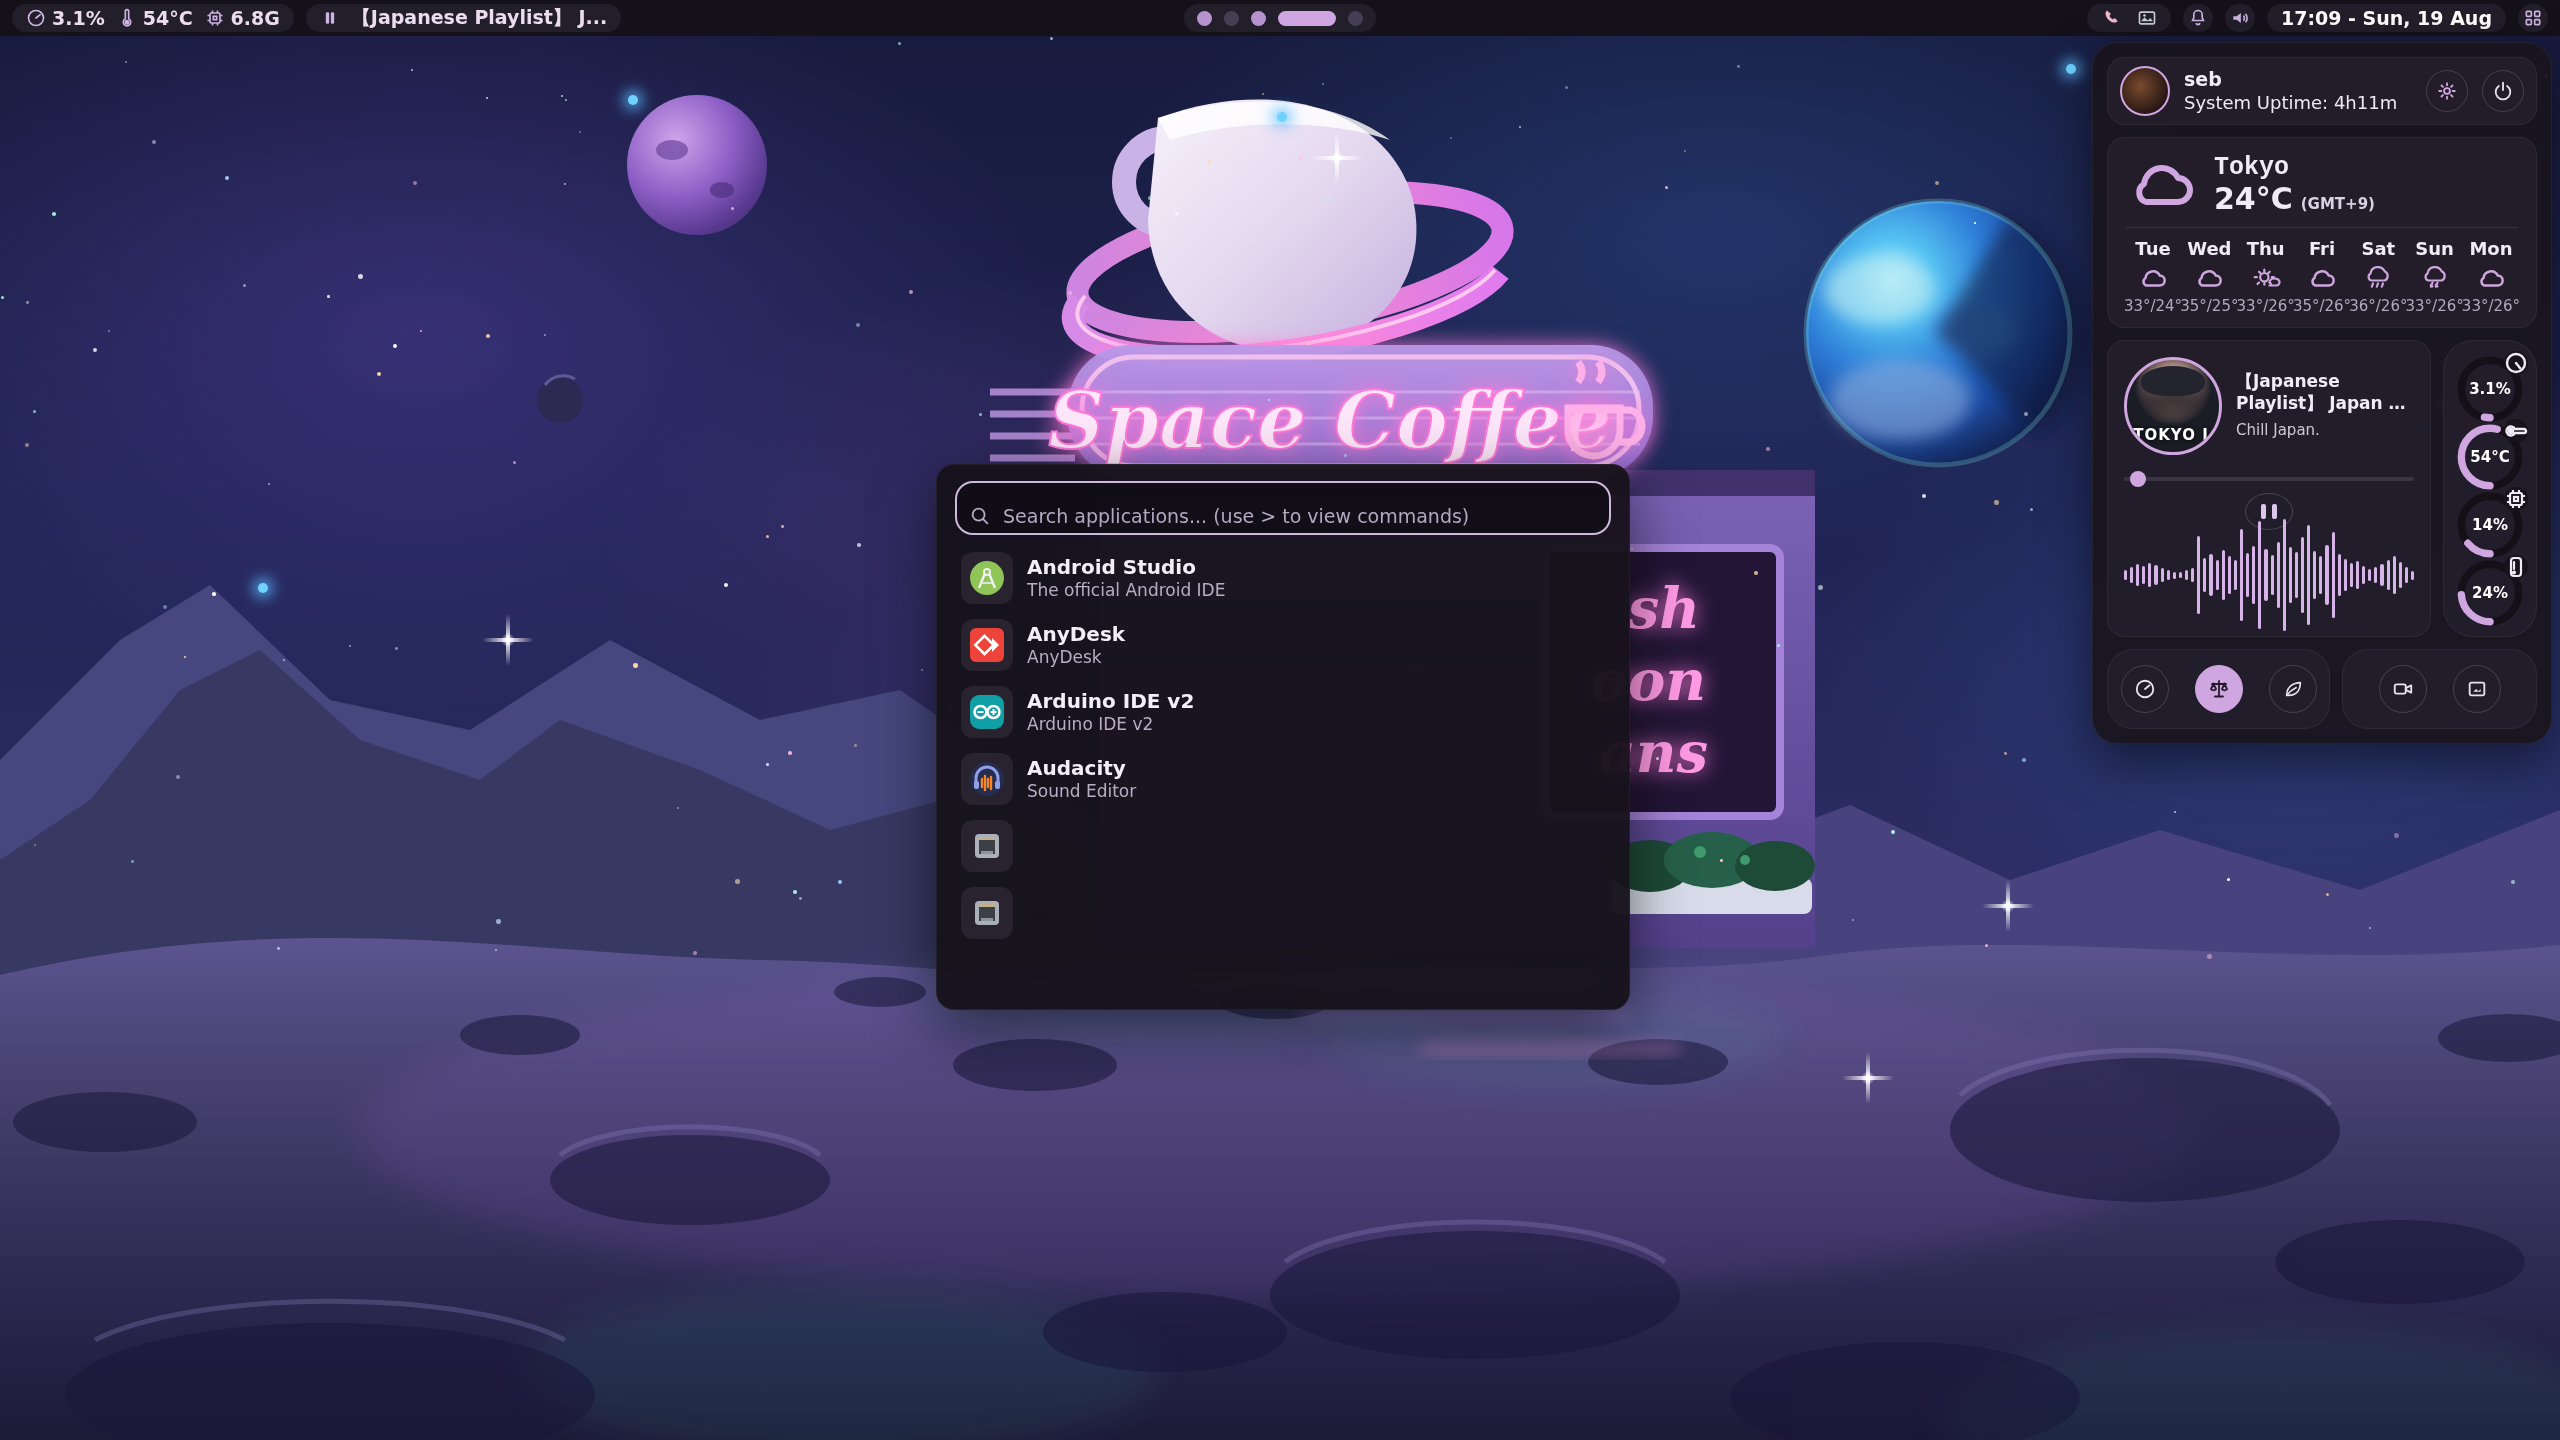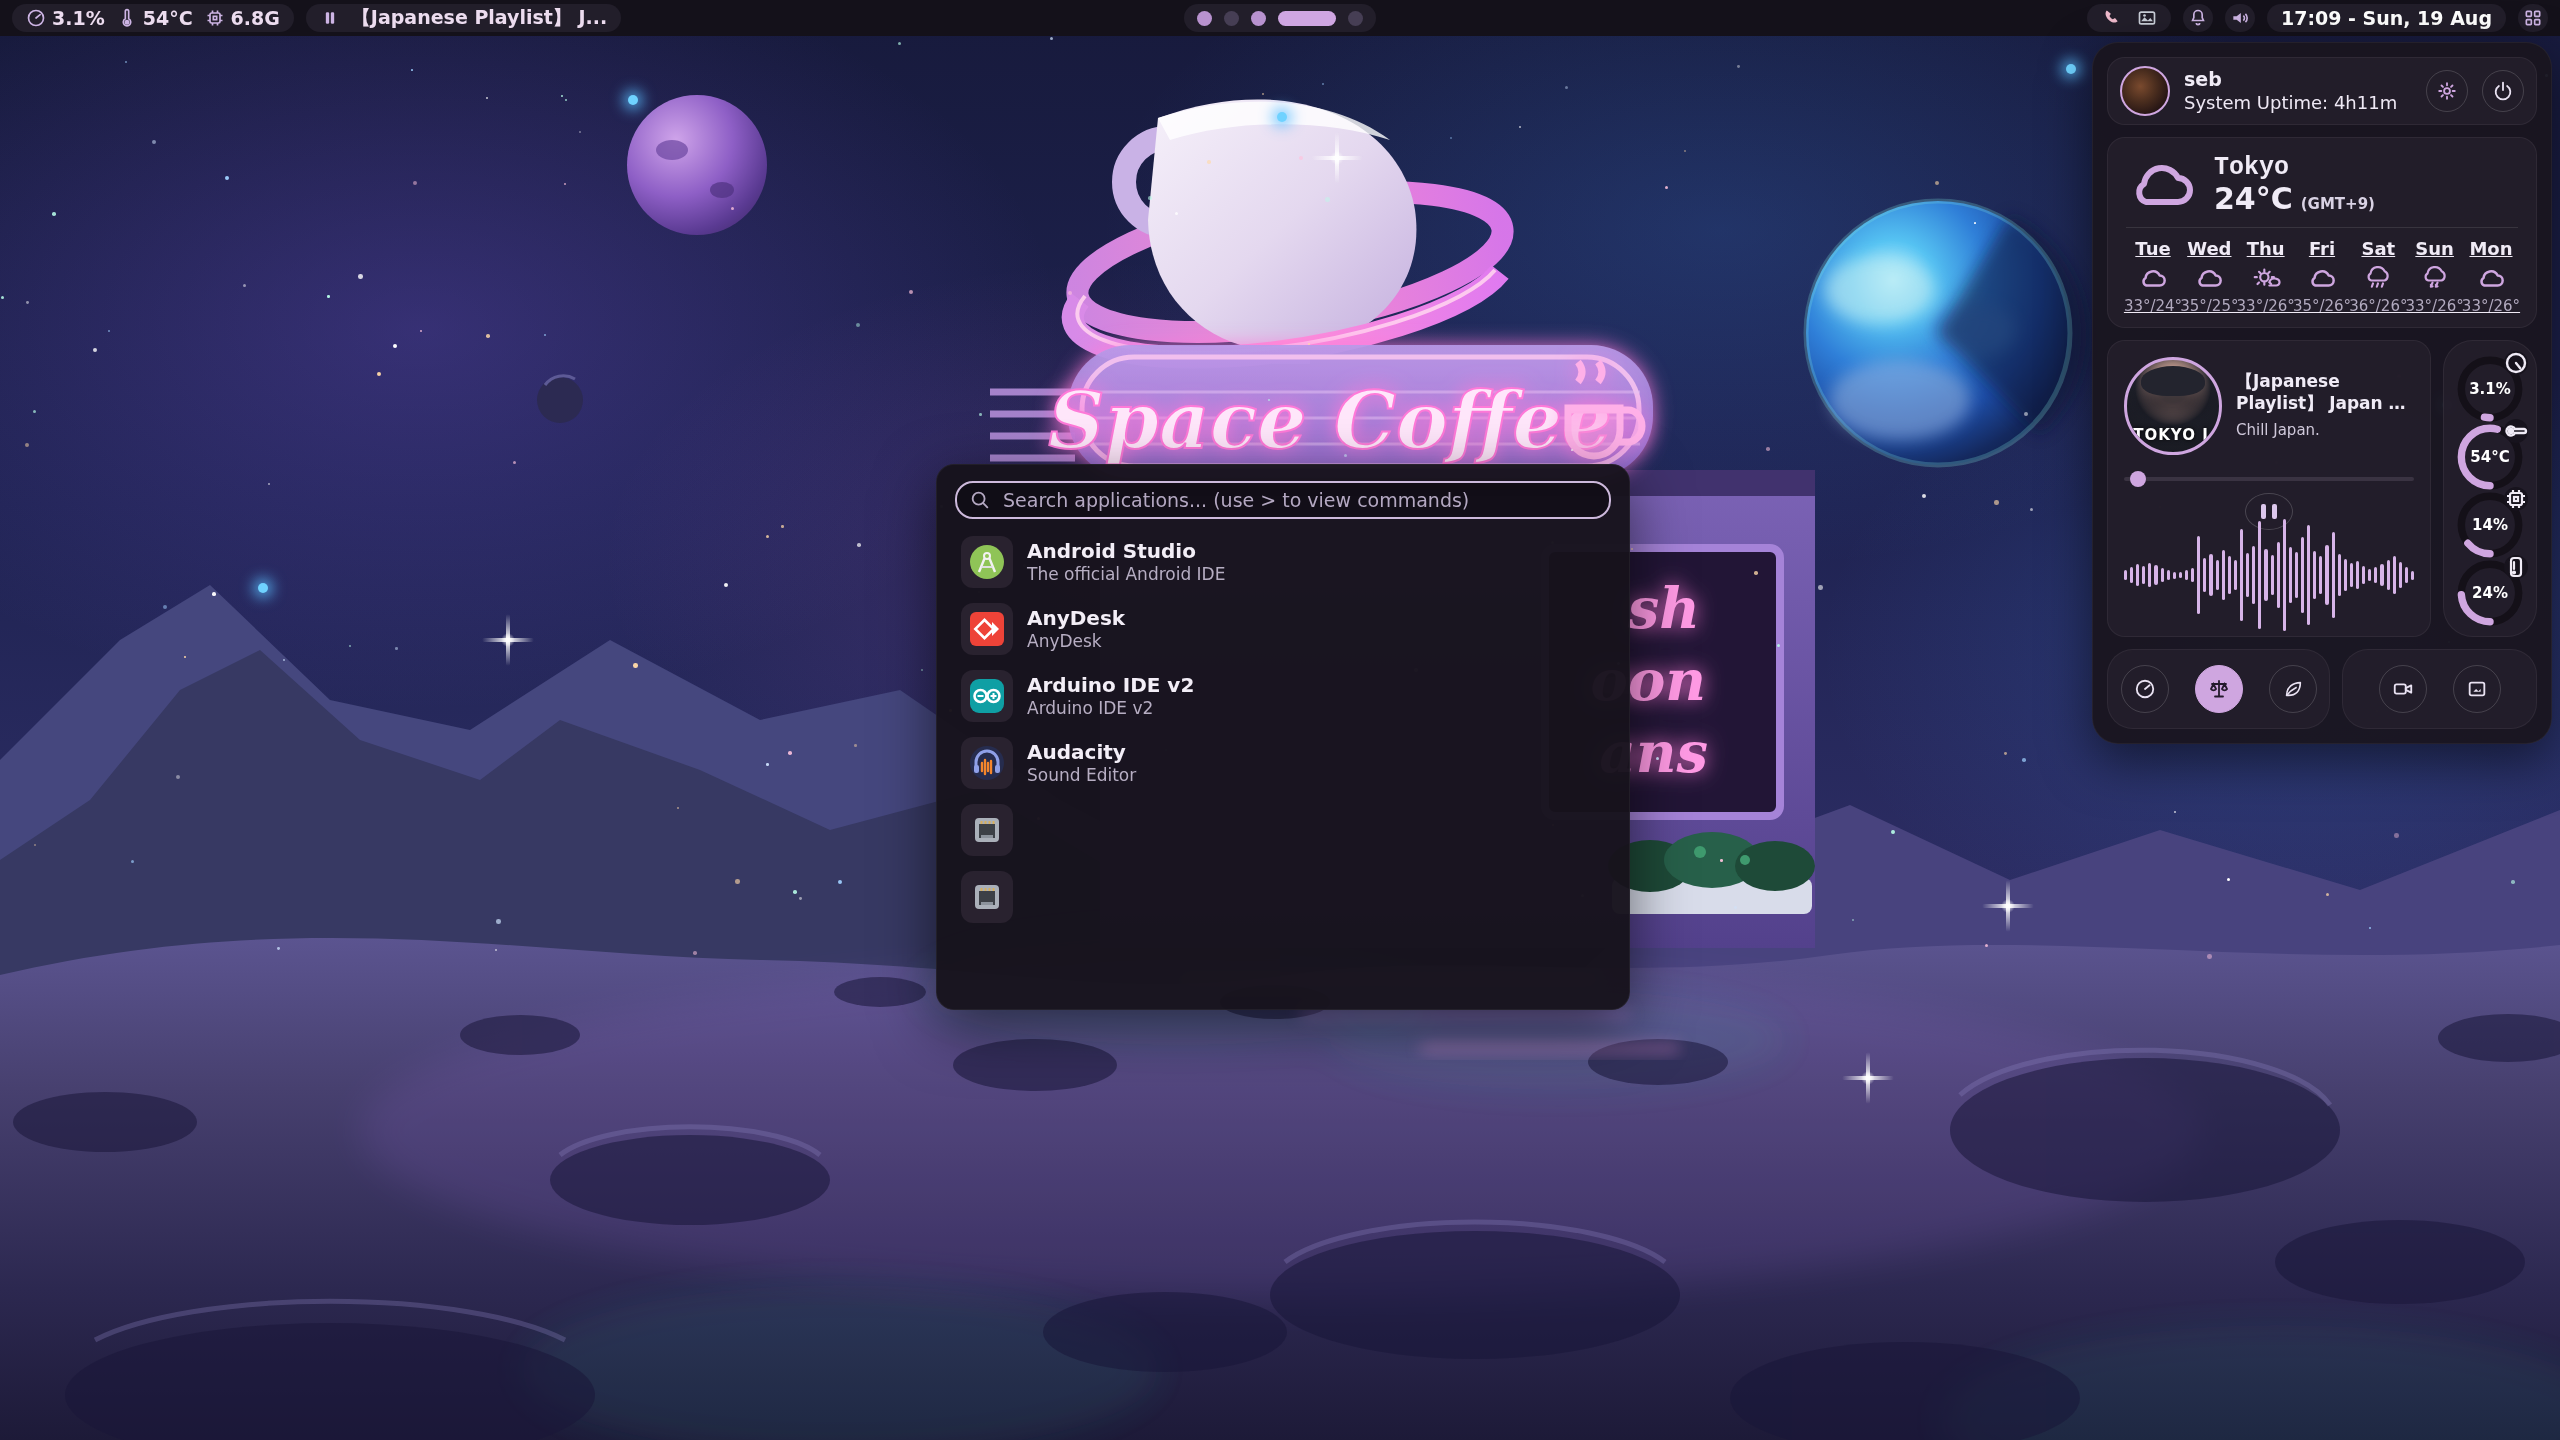--- a/index.html
+++ b/index.html
@@ -29,21 +29,21 @@
   #ws-pill{position:absolute;left:50%;top:4px;transform:translateX(-50%);display:flex;align-items:center;gap:12px;
      background:#221e2a;border-radius:16px;height:28px;padding:0 13px;}
   .ws-dot{width:15px;height:15px;border-radius:8px;background:#463e54;display:inline-block;}
   .ws-dot.occupied{background:#b892cf;}
   .ws-dot.active{width:58px;background:#cfa6e2;}
   
   #launcher{position:absolute;left:936px;top:464px;width:694px;height:546px;z-index:40;
      background:rgba(23,19,28,0.97);border:1px solid rgba(255,255,255,0.05);border-radius:18px;
      box-shadow:0 18px 60px rgba(0,0,0,.55);padding:16px 14px 14px;box-sizing:border-box;display:flex;flex-direction:column;}
   #search{display:flex;align-items:center;gap:10px;height:34px;border:2px solid #cdb9dc;border-radius:18px;
-     background:rgba(12,10,16,.55);padding:0 6px 0 12px;margin:0 4px 12px;}
+     background:rgba(12,10,16,.55);padding:16px 6px 0 12px;margin:0 4px 12px;}
   #search input{flex:1;background:transparent;border:0;outline:0;color:#e8e0f0;font-size:19px;
      font-family:"DejaVu Sans","Liberation Sans",sans-serif;}
   #search input::placeholder{color:#b4a8c2;}
   #app-list{display:flex;flex-direction:column;gap:5px;flex:1;}
   .app-row{display:flex;align-items:center;gap:14px;height:62px;border-radius:14px;padding:0 10px;}
   .app-row.selected{background:#c59dd3;}
   .app-tile{width:52px;height:52px;border-radius:12px;background:#29222f;display:flex;align-items:center;justify-content:center;flex:0 0 auto;}
   .app-texts{display:flex;flex-direction:column;justify-content:center;line-height:1.25;min-width:0;}
   .app-name{font-size:20px;font-weight:bold;color:#f3eef7;}
   .app-desc{font-size:17px;color:#b7aec3;}
@@ -62,21 +62,21 @@
   .user-uptime{font-size:18px;color:#efe9f5;}
   .round-btn{width:40px;height:40px;border-radius:50%;border:1.5px solid rgba(255,255,255,0.16);
      display:flex;align-items:center;justify-content:center;color:#cfa6e0;flex:0 0 auto;}
   .round-btn.power{color:#e9e2f2;}
   #weather-card{padding:16px 18px 12px;flex:0 0 auto;}
   .w-head{display:flex;align-items:center;gap:16px;}
   .w-city{font-size:25px;font-weight:bold;line-height:1.1;font-family:Liberation Mono, monospace;}
   .w-temp{font-size:30px;font-weight:bold;line-height:1.1;display:flex;align-items:baseline;gap:8px;}
   .w-tz{font-size:15px;font-weight:bold;color:#d9d2e4;}
   .w-div{height:1px;background:rgba(255,255,255,0.1);margin:12px 0 10px;}
-  .w-row{display:flex;justify-content:space-between;text-decoration:underline;}
+  .w-row{display:flex;justify-content:space-between;}
   .w-day{display:flex;flex-direction:column;align-items:center;gap:6px;width:54px;}
   .w-day .d{font-size:18px;font-weight:bold;}
   .w-day .t{font-size:15px;color:#b2aabf;}
   .w-ic{width:30px;height:26px;color:#cfa6e0;}
   #mid-row{display:flex;gap:12px;flex:1;min-height:0;}
   #music-card{flex:1;padding:16px;display:flex;flex-direction:column;min-width:0;}
   .m-head{display:flex;gap:14px;align-items:center;}
   #album{width:92px;height:92px;border-radius:50%;border:3px solid #cfa6e0;flex:0 0 auto;position:relative;overflow:hidden;
      background:radial-gradient(circle at 50% 30%,#f4d7c8 0%,#e9b9a8 22%,#20222b 48%,#15161d 100%);}
   #album::before{content:"";position:absolute;left:14px;top:6px;width:64px;height:30px;border-radius:50% 50% 40% 40%;

